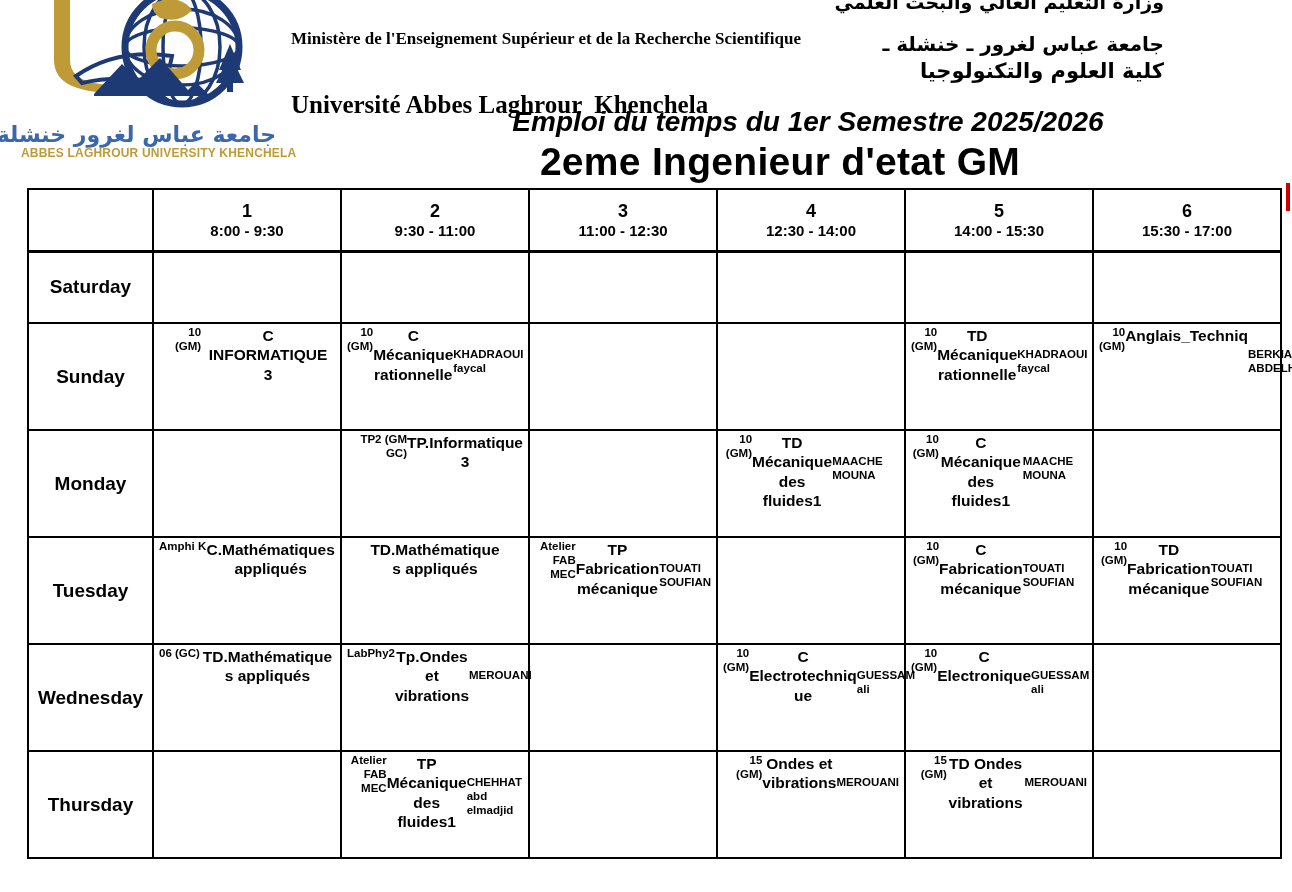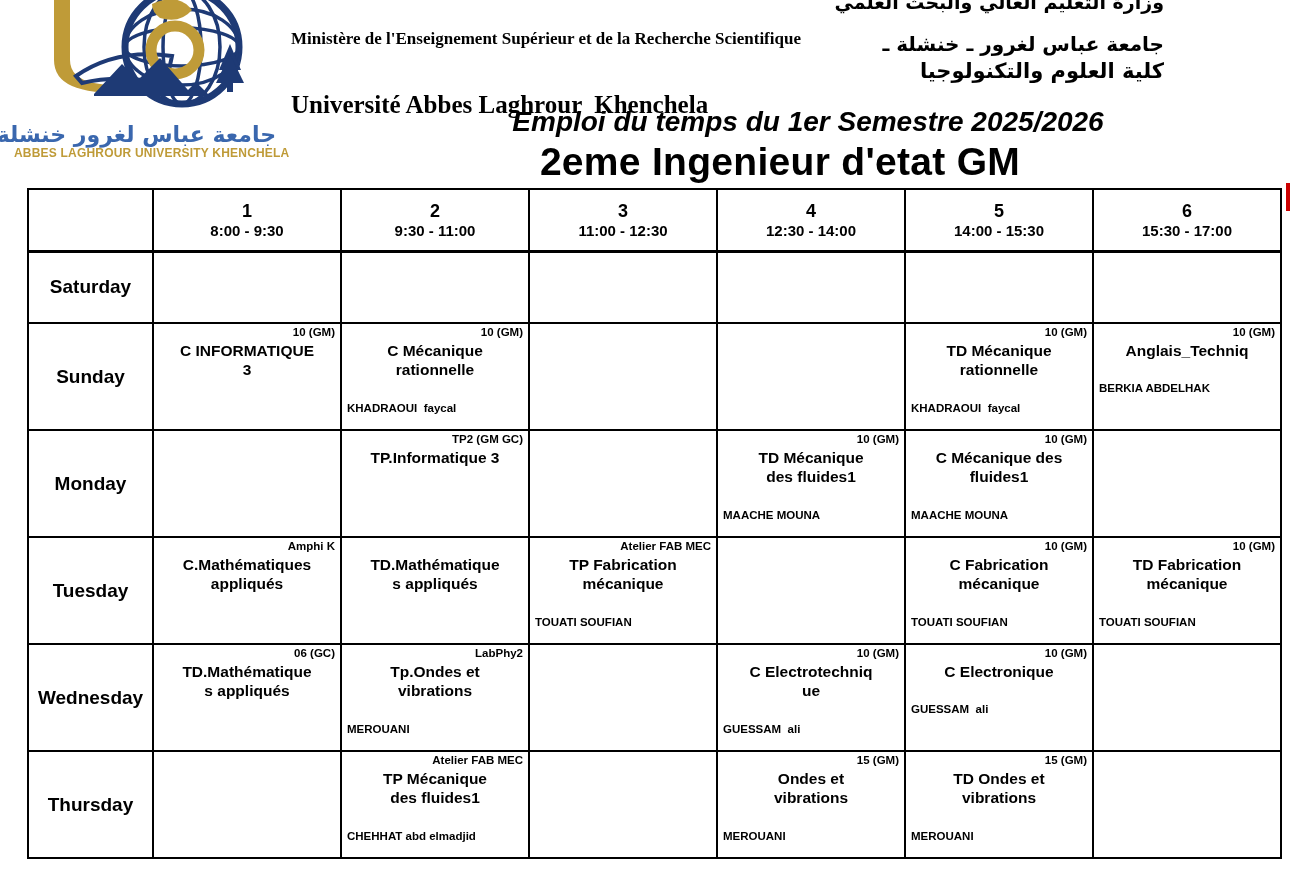--- a/index.html
+++ b/index.html
@@ -17,21 +17,21 @@
   .f-navy { fill:var(--navy); }
   .f-gold { fill:var(--gold); }
   .s-navy { stroke:var(--navy); fill:none; }
   .s-gold { stroke:var(--gold); fill:none; }
   .logo-ar {
     position:absolute; left:0px; top:132px; width:266px; text-align:center;
     direction:rtl; font-family:"DejaVu Sans", sans-serif; font-weight:bold;
     font-size:22px; color:var(--arblue); white-space:nowrap;
   }
   .logo-en {
-    position:absolute; left:4px; top:156px; width:272px; text-align:center;
+    position:absolute; left:11px; top:156px; width:272px; text-align:center;
     font-weight:bold; font-size:12px; color:var(--gold);
     letter-spacing:0.2px; white-space:nowrap;
   }
 
   
   .hdr-fr {
     position:absolute; left:291px; top:-8px;
     font-family:"Liberation Serif", serif; font-weight:bold; white-space:pre;
     line-height:1.15;
   }
@@ -67,21 +67,21 @@
   }
   table.tt th, table.tt td { border:2px solid #000; padding:0; }
   table.tt thead th { border-bottom:3px solid #000; height:62px; vertical-align:middle; text-align:center; }
   .slot-num  { font-size:18px; font-weight:bold; line-height:1.25; }
   .slot-time { font-size:15px; font-weight:bold; line-height:1.2; }
   tbody tr { height:107px; }
   tbody tr:first-child { height:72px; }
   th.day { font-size:19px; font-weight:bold; text-align:center; vertical-align:middle; }
   table.tt td { vertical-align:top; }
   .cell {
-    display:flex; flex-direction:column; justify-content:space-between;
+    display:flex; flex-direction:row; justify-content:space-between;
     height:100%; padding:2px 5px 4px 5px;
   }
   .room    { font-size:11.5px; font-weight:bold; text-align:right; min-height:15px; line-height:1.2; white-space:pre-wrap; }
   .course  { font-size:15.5px; font-weight:bold; text-align:center; line-height:1.25; white-space:pre-line; }
   .teacher { font-size:11.5px; font-weight:bold; text-align:left;  min-height:15px; line-height:1.2; white-space:pre-wrap;margin-top:22px; }
 </style>
 </head>
 <body>
 
 <div>

